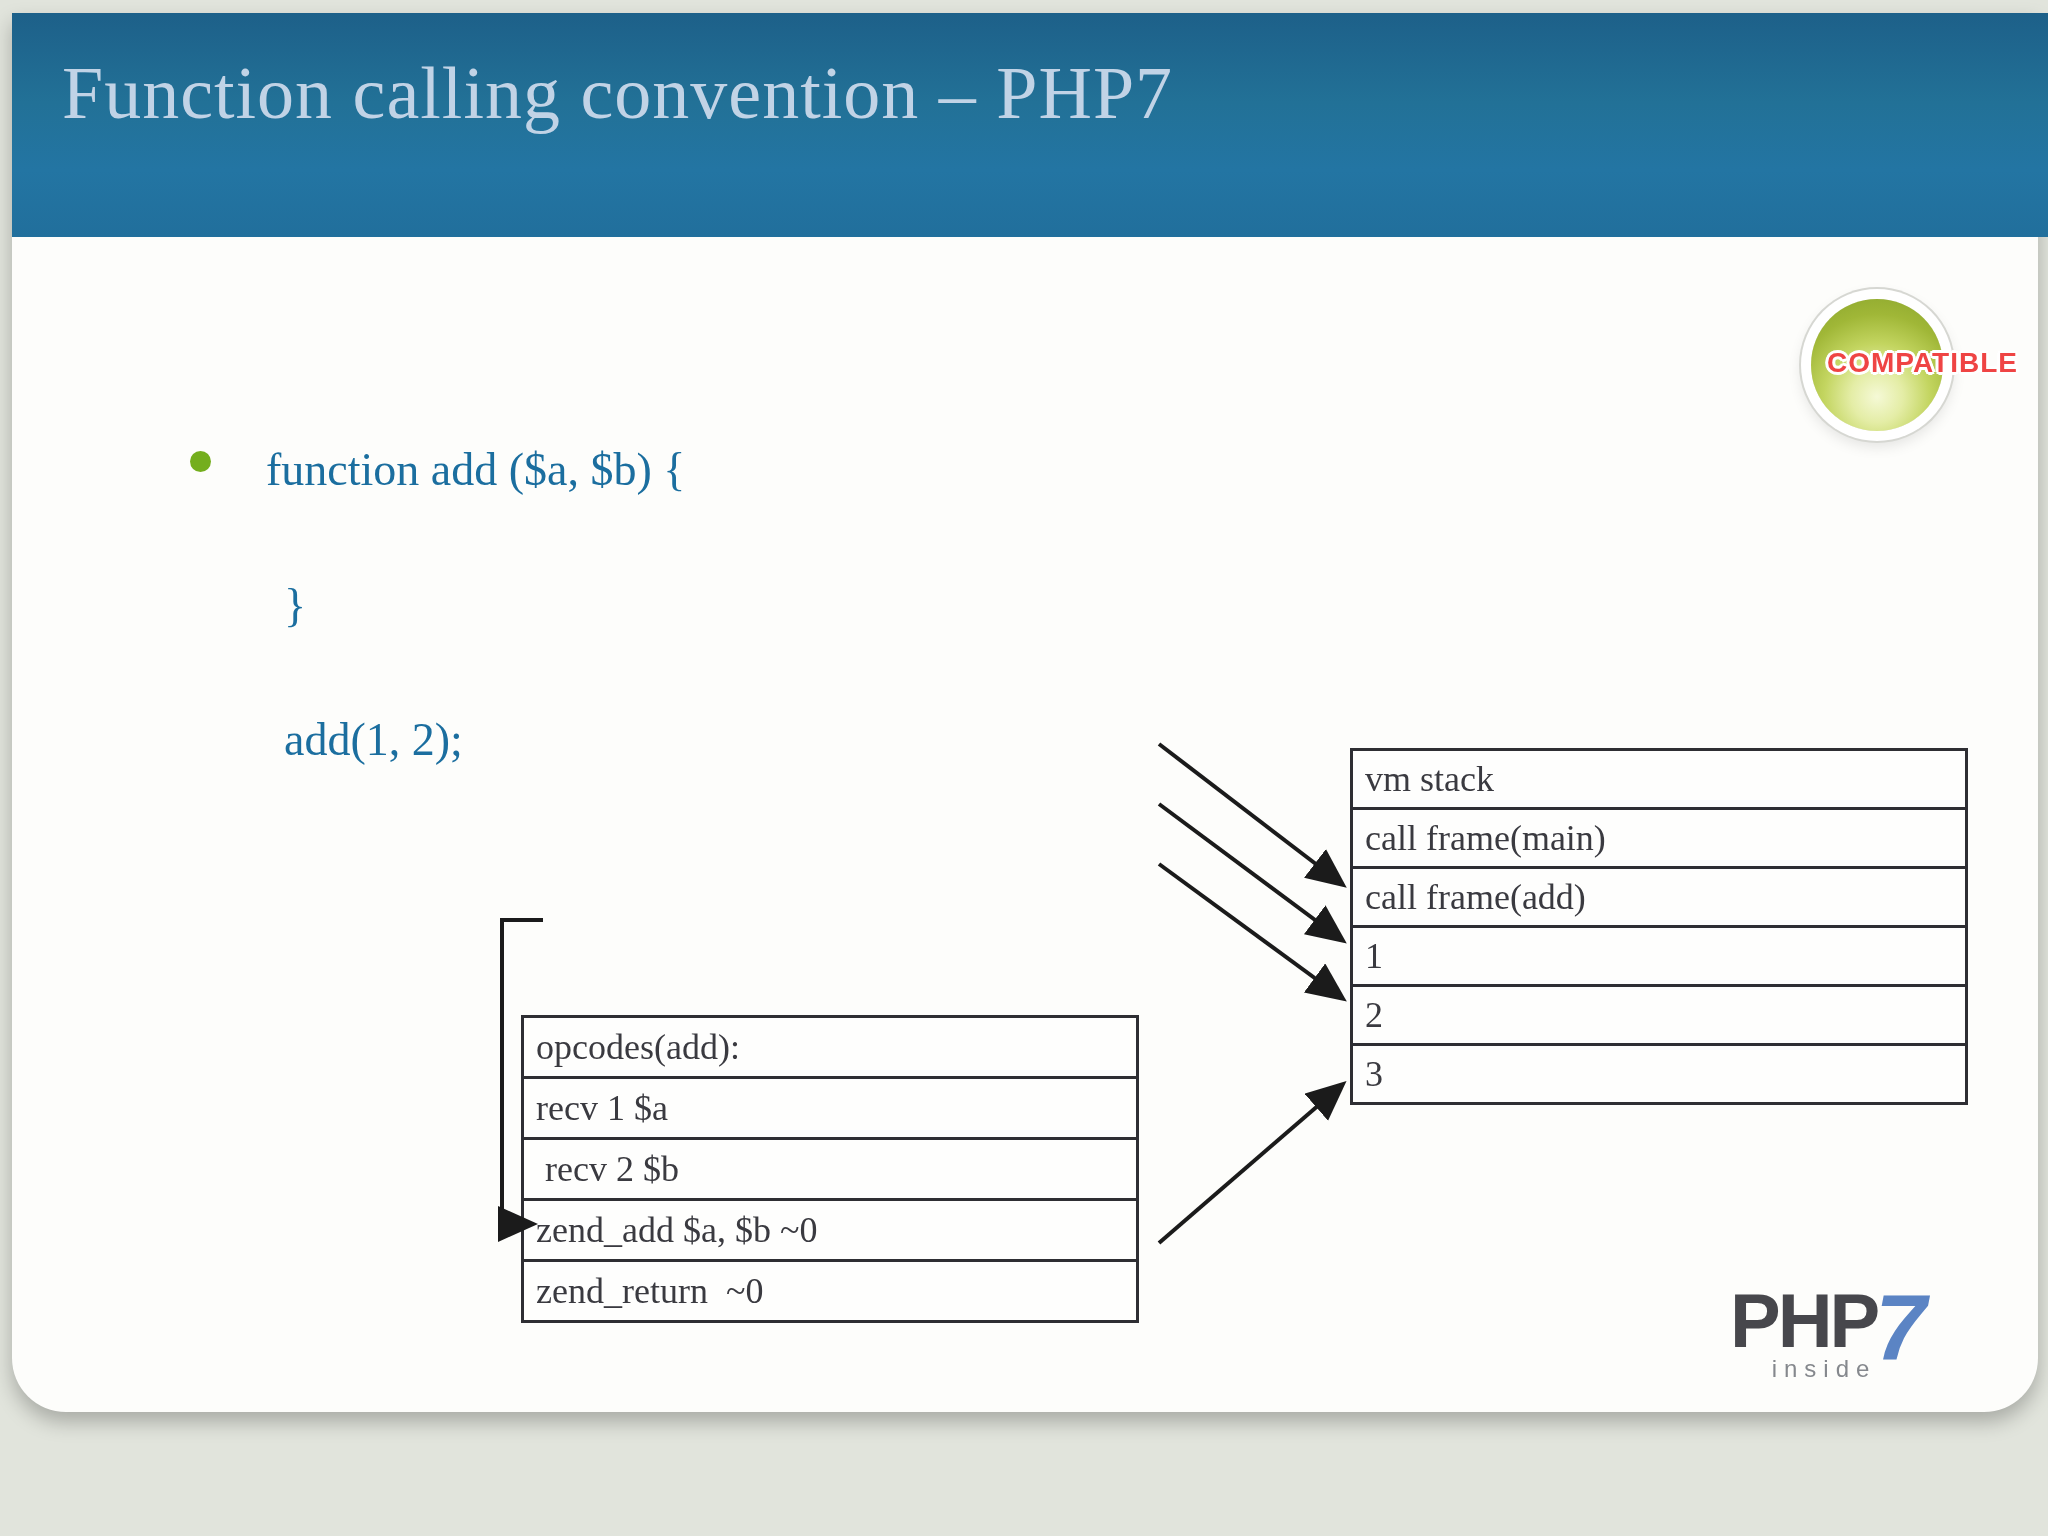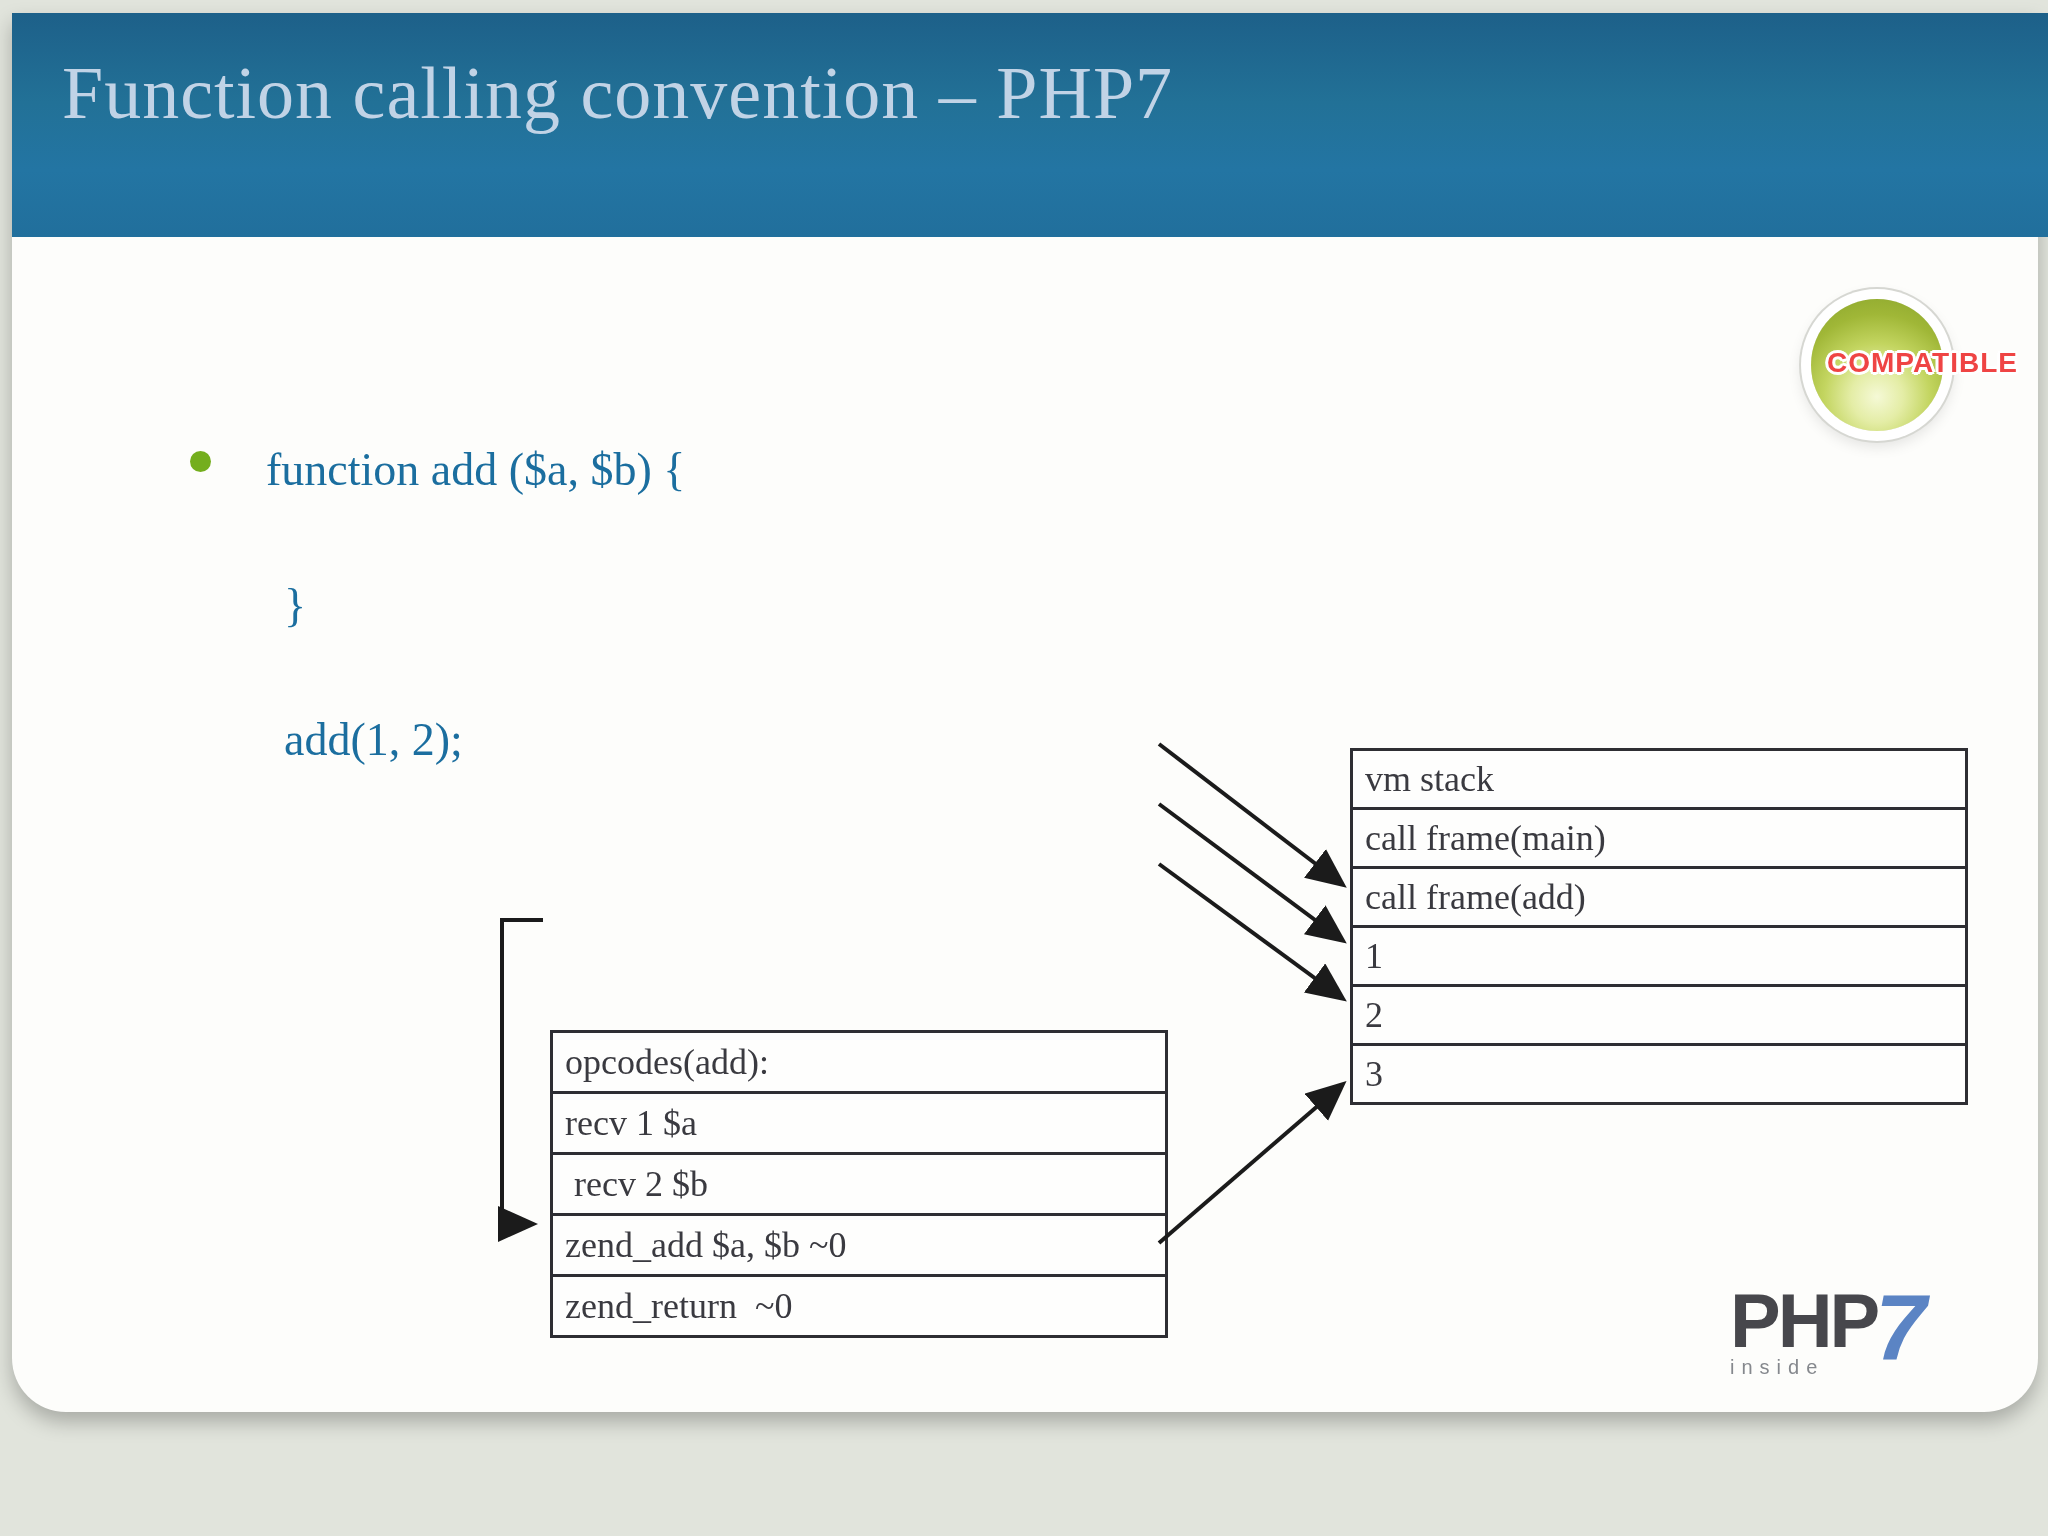--- a/index.html
+++ b/index.html
@@ -53,40 +53,40 @@
   .obox {
     position:absolute; border:3px solid #2e2e33; background:#fefefd;
   }
   .orow {
     padding-left:12px; font-size:36px; color:#3a3a40; white-space:pre;
     border-top:3px solid #2e2e33;
   }
   .orow:first-child { border-top:none; }
   .box1 { left:530px; top:701px; width:612px; }
   .box1 .orow { height:57px; line-height:57px; }
-  .box2 { left:538px; top:1002px; width:612px;margin-top:15px; }
+  .box2 { left:509px; top:1002px; width:612px; }
   .box2 .orow { height:58px; line-height:58px; }
   .box3 { left:1338px; top:735px; width:612px; }
   .box3 .orow { height:56px; line-height:56px; }
   .arrows { position:absolute; left:0; top:0; pointer-events:none; }
   
   .php-logo {
     position:absolute; left:1718px; top:1268px; width:210px;
     font-family:"Liberation Sans","DejaVu Sans",sans-serif; line-height:1;
   }
   .php-row { white-space:nowrap; }
   .php-word {
     font-size:76px; font-weight:bold; color:#47474c; letter-spacing:-3px;
   }
   .php-seven {
     display:inline-block; font-size:92px; font-weight:bold; font-style:italic;
     color:#5b84c4; margin-left:-2px; vertical-align:-12px;
   }
   .php-inside {
-    text-align:left; font-size:20px; color:#85888d; letter-spacing:7px;
+    text-align:center; font-size:24px; color:#85888d; letter-spacing:7px;
     margin-top:-16px; padding-right:22px;
   }
 </style>
 </head>
 <body>
 
 <div class="stage">
   <div class="slide">
 
     <div class="header">

